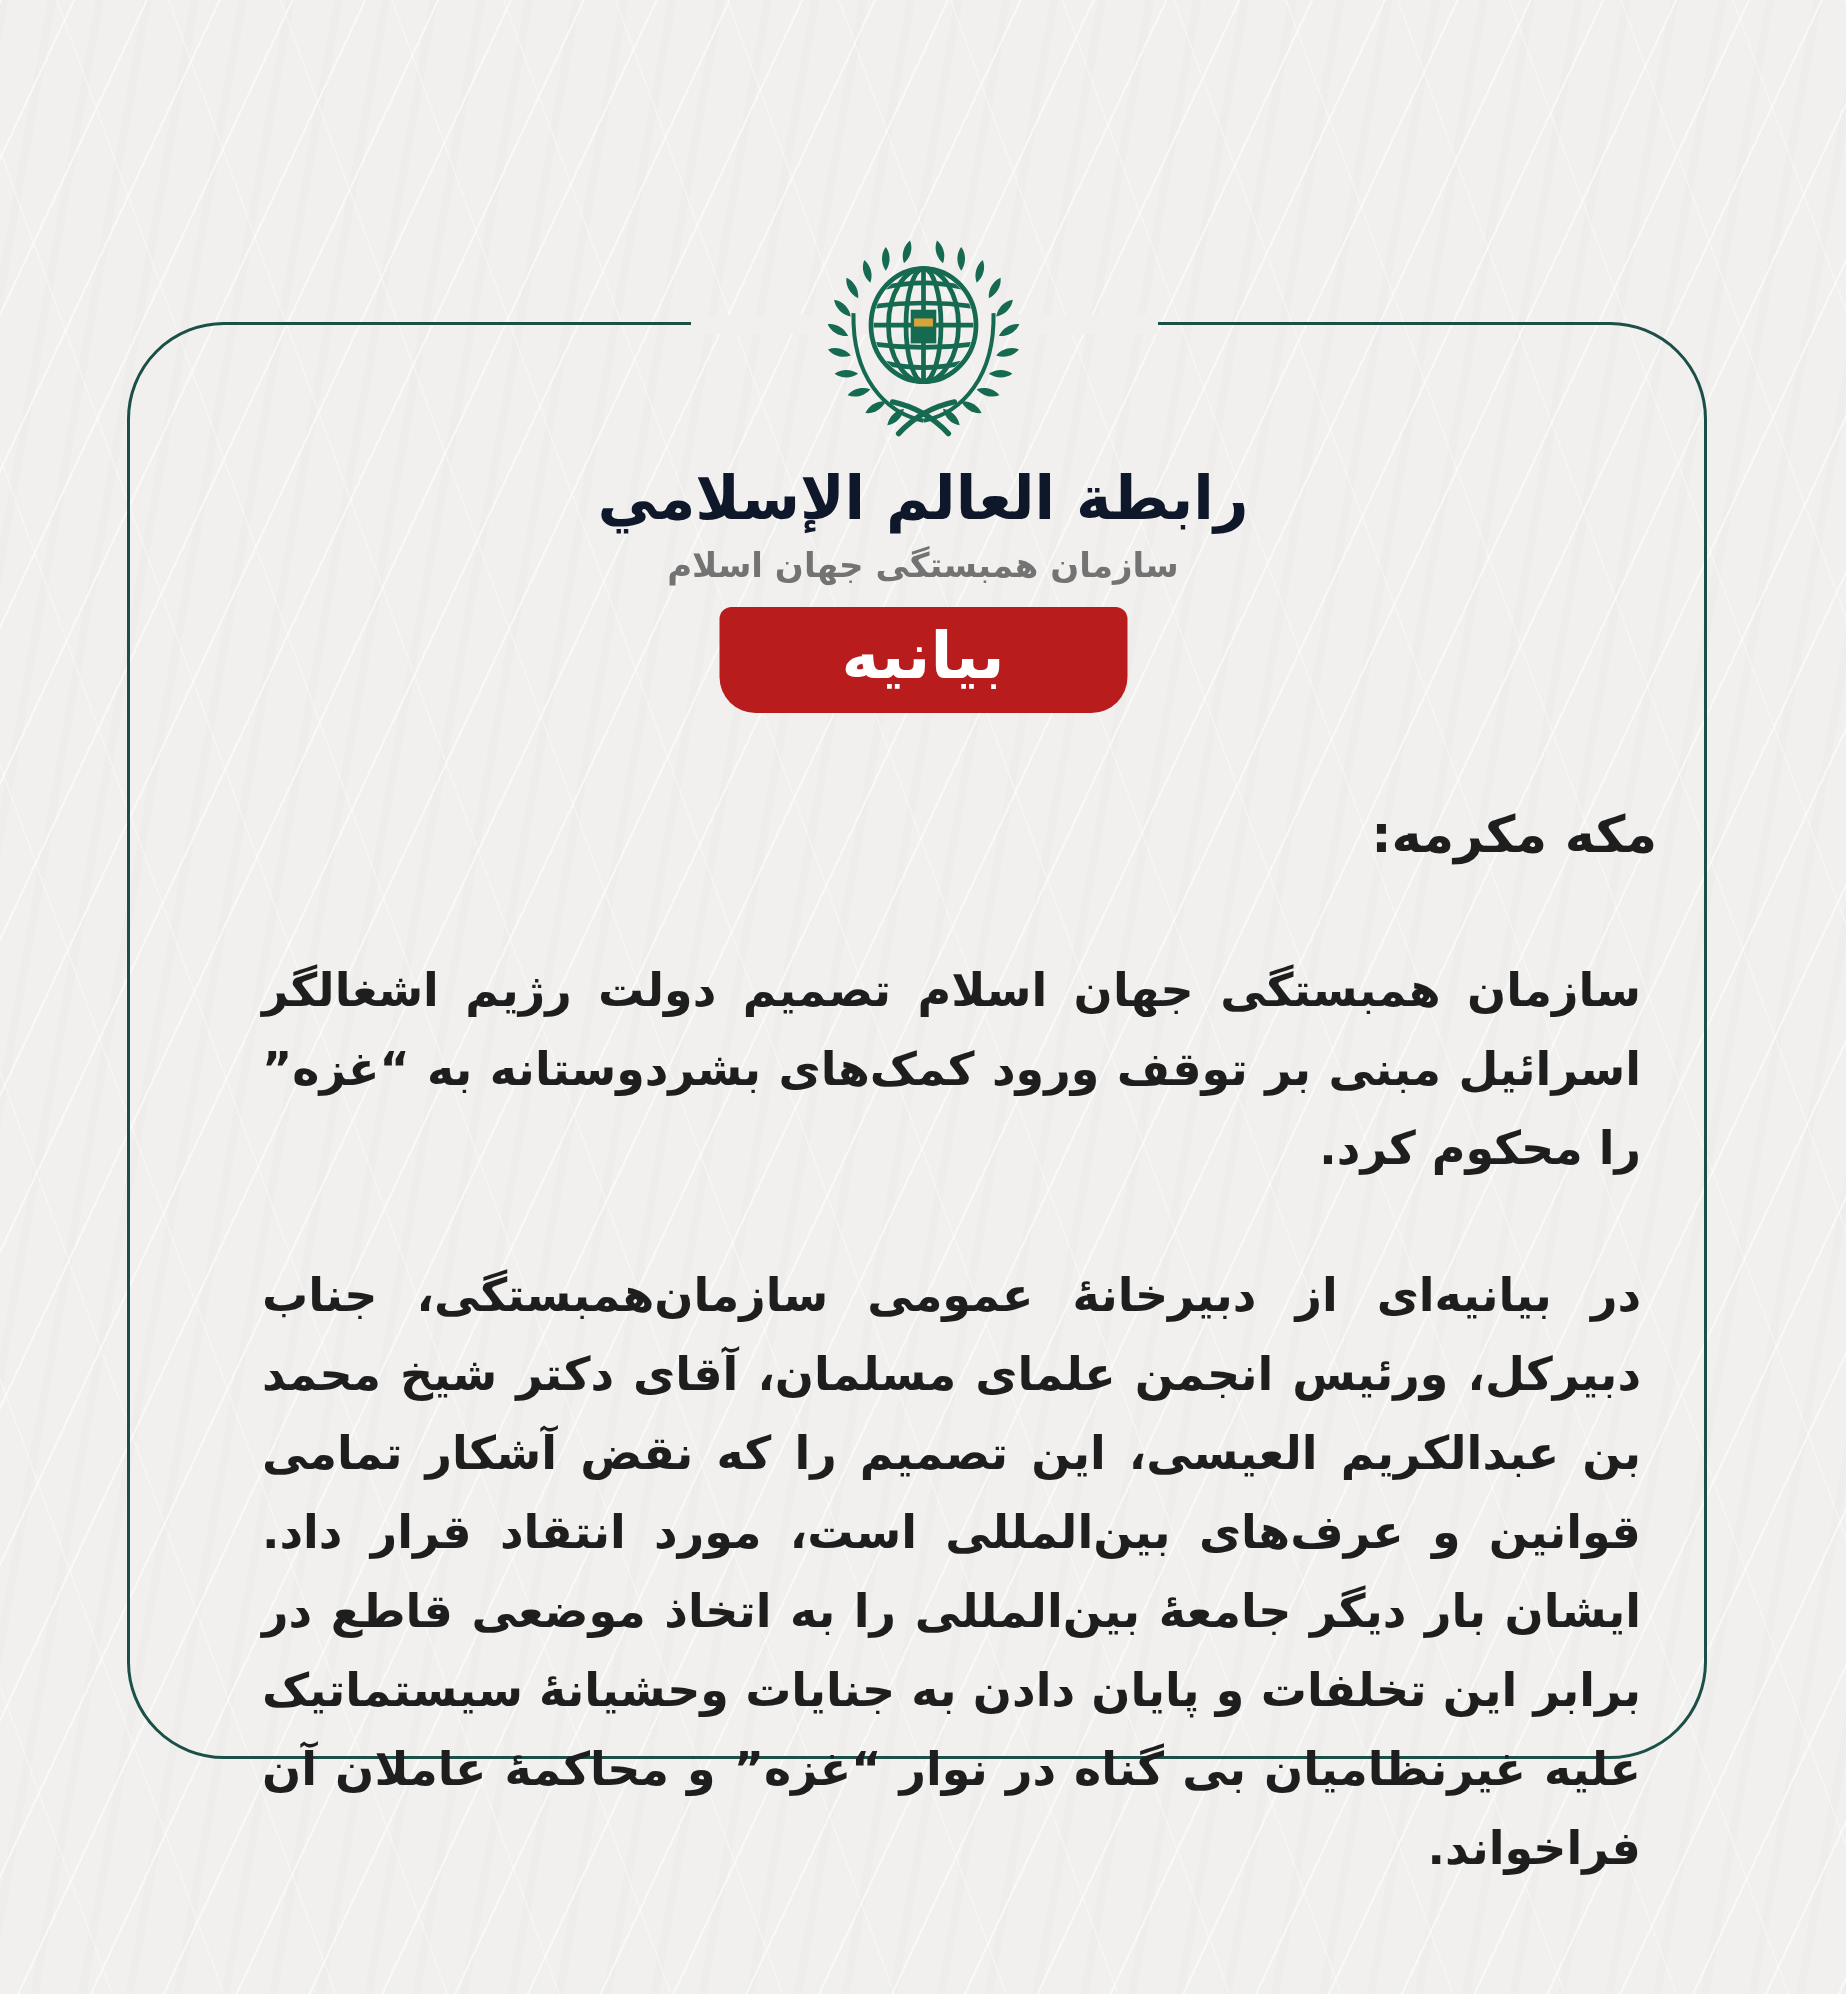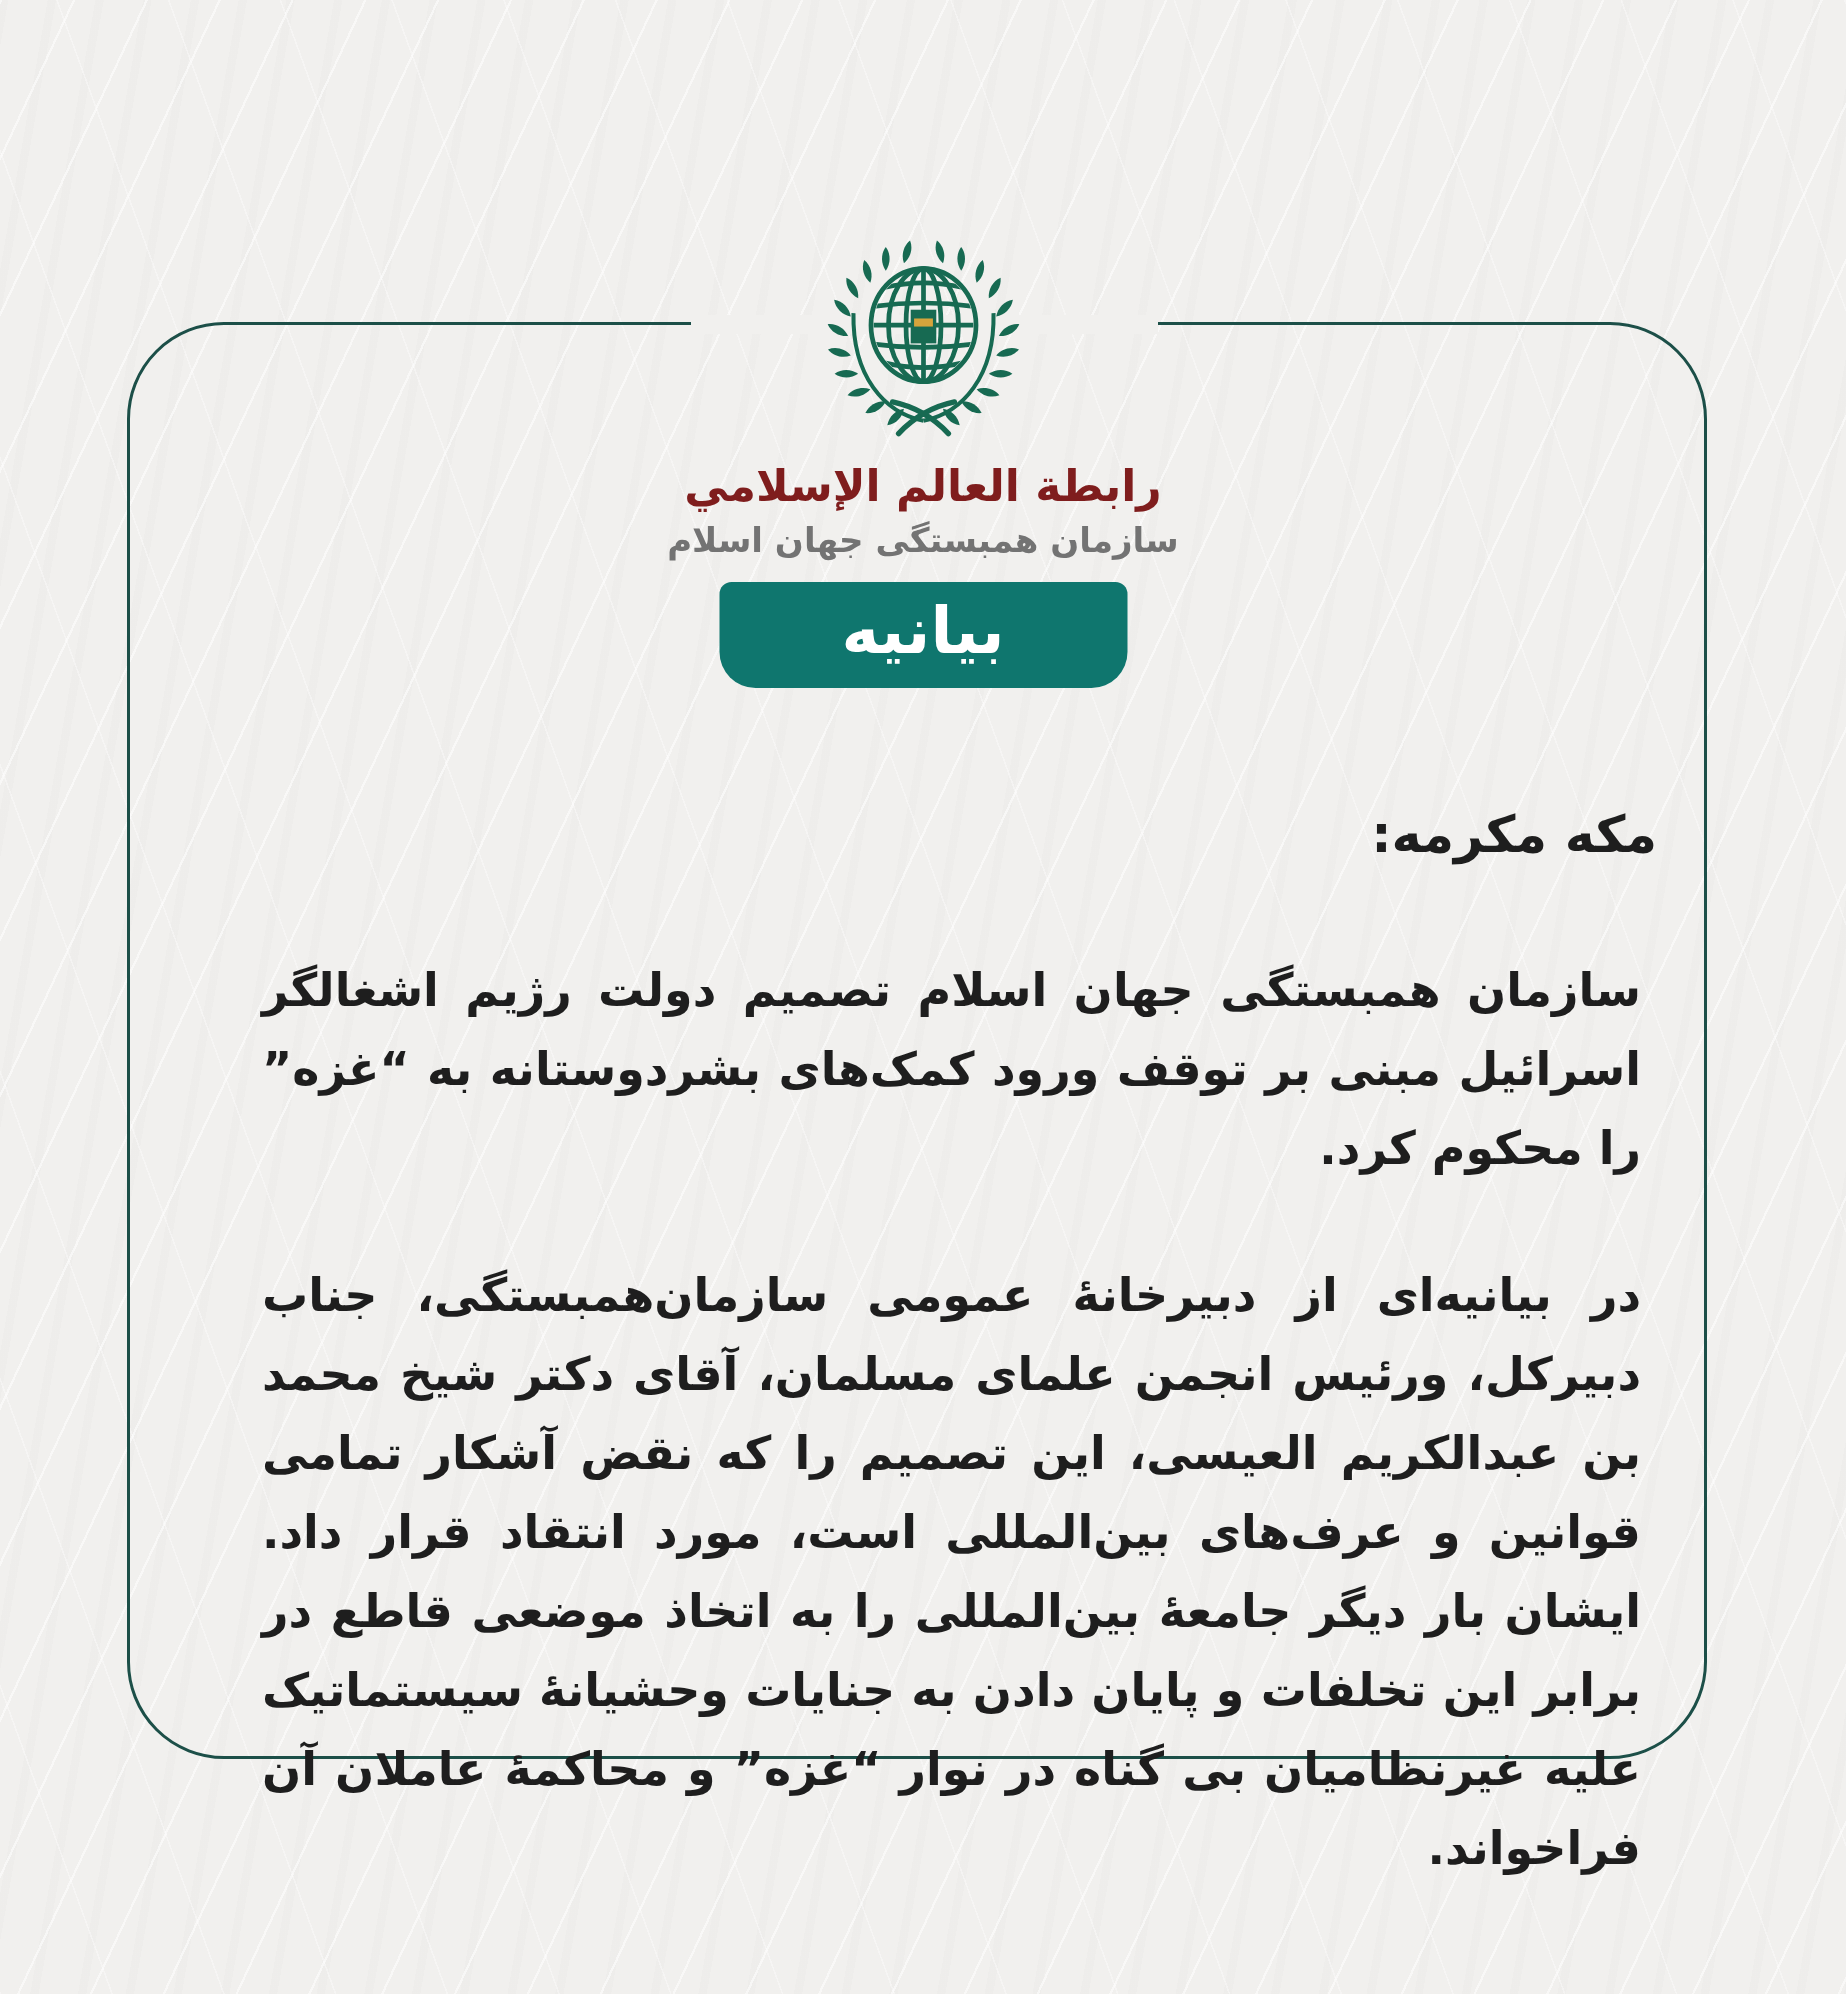--- a/index.html
+++ b/index.html
@@ -20,30 +20,30 @@
     position:absolute;left:691px;top:315px;width:467px;height:19.4px;
     background:#f1f0ee;
   }
   .header{
     position:absolute;left:50%;top:233px;transform:translateX(-50%);
     width:491px;display:flex;flex-direction:column;align-items:center;
     text-align:center;direction:rtl;
   }
   .logo{width:202px;height:210px;display:block;}
   .calligraphy{
-    margin-top:9px;font-size:44px;line-height:1.55;font-weight:bold;
-    color:#7f1d1d;white-space:nowrap;direction:rtl;
+    margin-top:9px;font-size:60px;line-height:1.55;font-weight:bold;
+    color:#0f172a;white-space:nowrap;direction:rtl;
   }
   .org-name{
     margin-top:0px;font-size:34px;line-height:1.2;font-weight:bold;
     color:#737373;white-space:nowrap;direction:rtl;
   }
   .banner{
     margin-top:21px;width:408px;height:106px;
-    background:#0f766e;border-radius:12px 12px 36px 36px;
+    background:#b91c1c;border-radius:12px 12px 36px 36px;
     display:flex;align-items:center;justify-content:center;
   }
   .banner-text{
     color:#ffffff;font-size:64px;font-weight:bold;direction:rtl;line-height:1;
     padding-bottom:7.4px;
   }
   .content{
     position:absolute;left:246px;top:802px;width:1411px;
     direction:rtl;color:#1e1e1e;
   }

